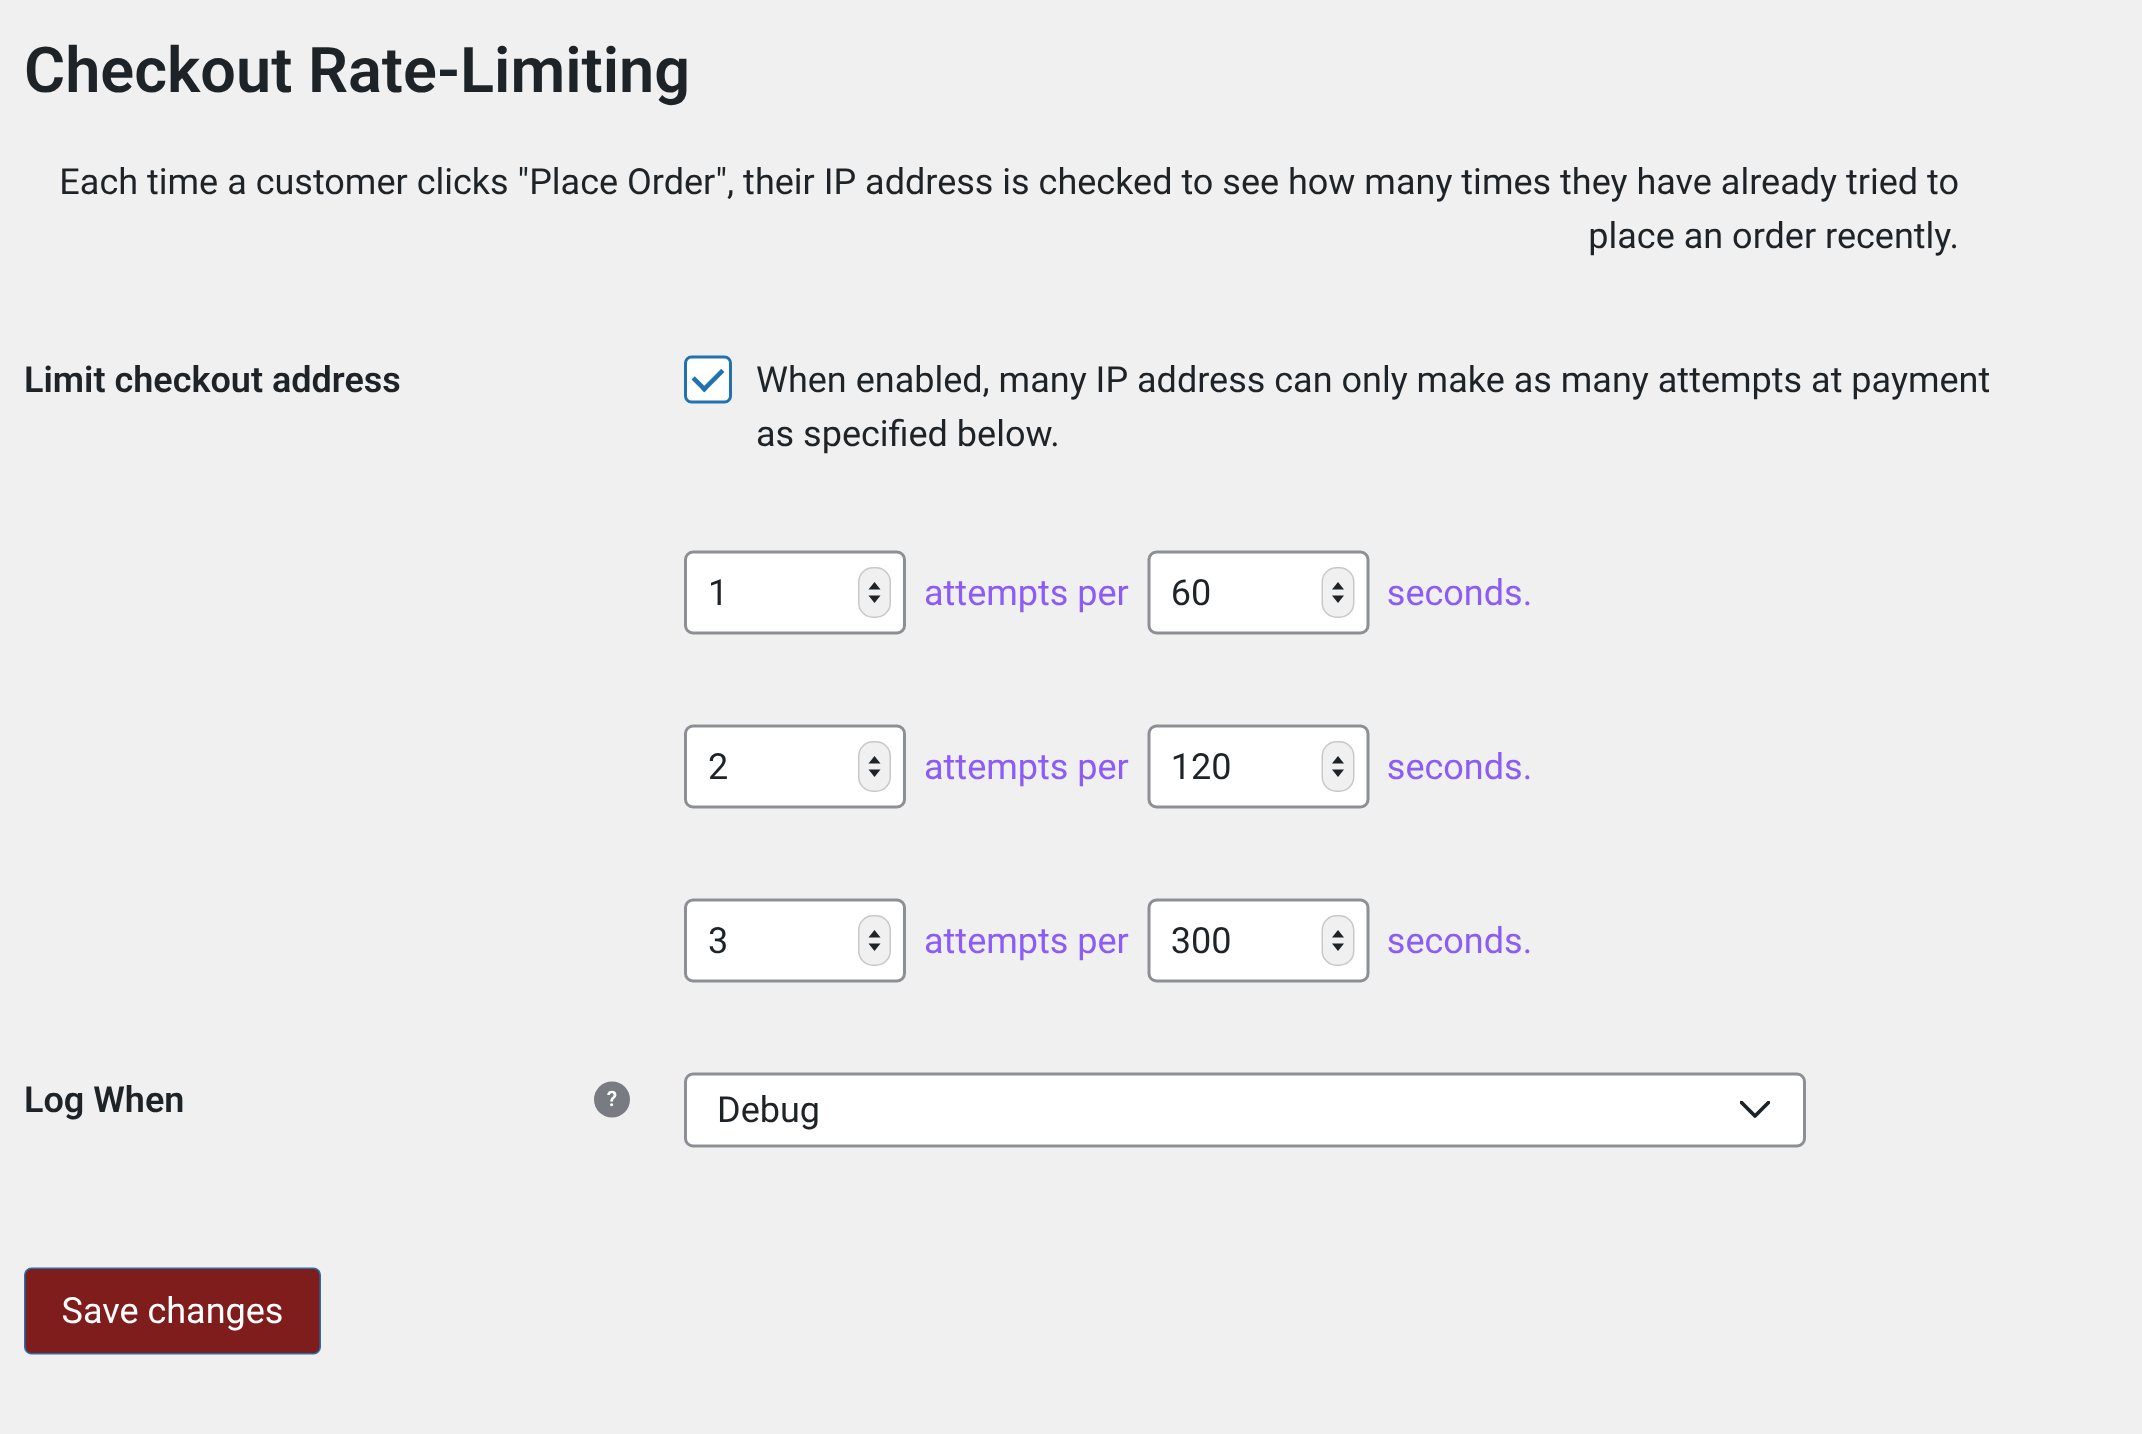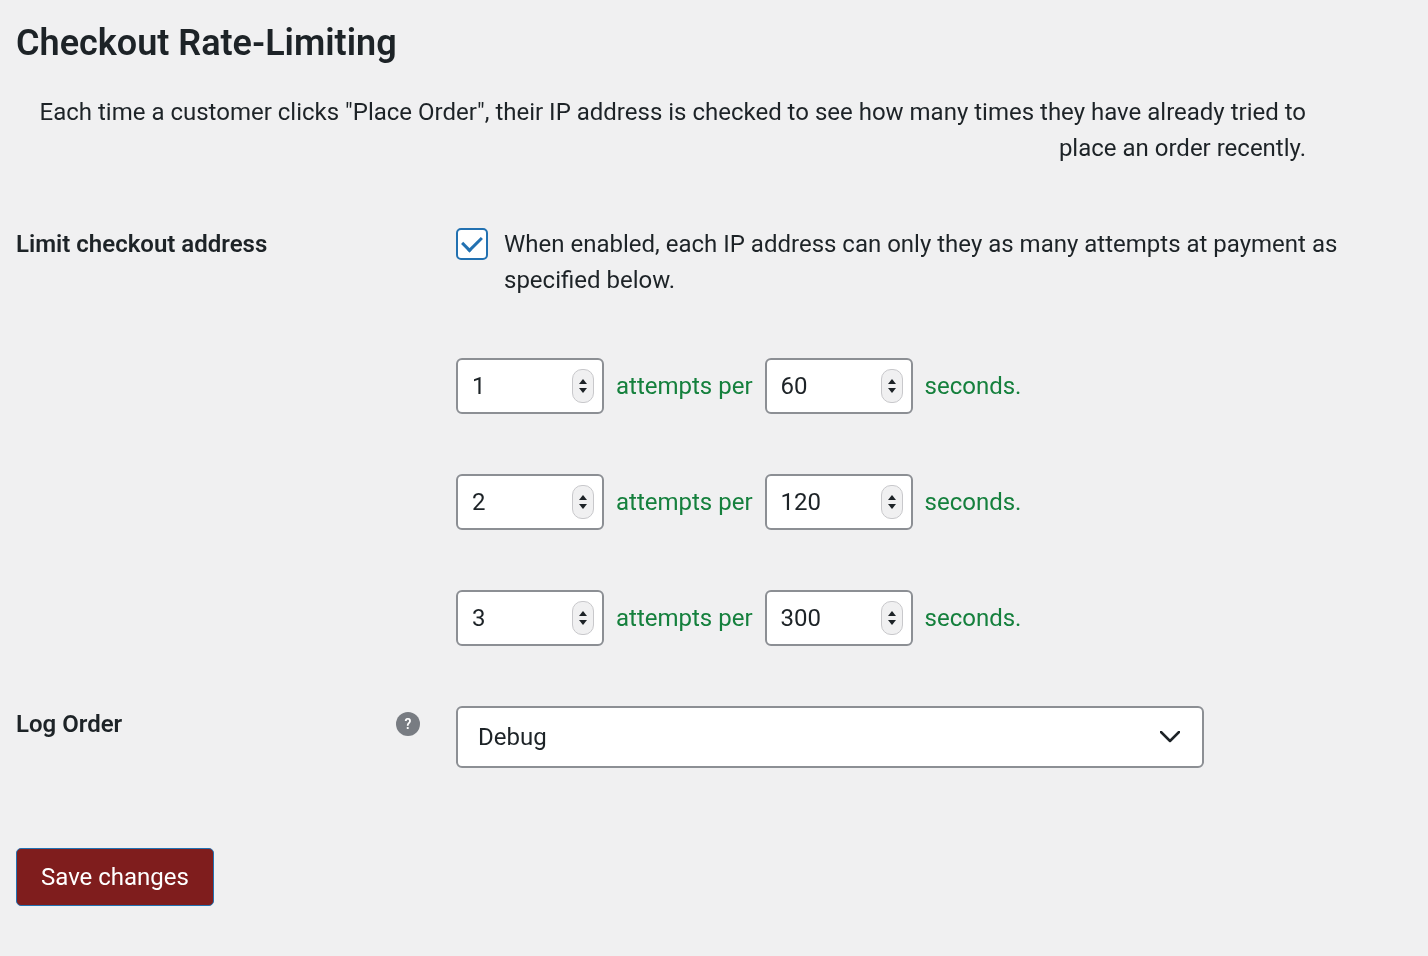--- a/index.html
+++ b/index.html
@@ -9,21 +9,21 @@
     }
     body {
       font-family: -apple-system, BlinkMacSystemFont, "Segoe UI", Roboto, Oxygen-Sans, Ubuntu, Cantarell, "Helvetica Neue", sans-serif;
       background: #f0f0f1;
       color: #1d2327;
       padding: 16px;
       font-size: 24px;
       line-height: 1.5;
     }
     h2.section-title {
-      font-size: 36px;
+      font-size: 42px;
       font-weight: 600;
       margin-bottom: 24px;
       color: #1d2327;
     }
     p.section-desc {
       font-size: 24px;
       color: #1d2327;
       margin-bottom: 60px;
       max-width: 1290px;
       text-align: right;
@@ -138,21 +138,21 @@
       border-bottom: 5px solid #1d2327;
       margin-bottom: 4px;
     }
     .spinner::after {
       border-left: 4px solid transparent;
       border-right: 4px solid transparent;
       border-top: 5px solid #1d2327;
     }
     .rate-text {
       font-size: 24px;
-      color: #15803d;
+      color: #8b5cf6;
     }
     .th-with-help {
       display: flex;
       align-items: center;
       justify-content: space-between;
       gap: 12px;
       padding-right: 16px;
     }
     .help-icon {
       display: inline-flex;
@@ -164,21 +164,21 @@
       background: #787c82;
       color: #fff;
       font-size: 14px;
       font-weight: 600;
       cursor: pointer;
       flex-shrink: 0;
     }
     .select-wrap {
       position: relative;
       width: 748px;
-      height: 62px;
+      height: 50px;
       background: #fff;
       border: 2px solid #8c8f94;
       border-radius: 6px;
       display: flex;
       align-items: center;
       padding: 0 20px;
       cursor: pointer;
     }
     .select-value {
       font-size: 24px;
@@ -215,21 +215,21 @@
 <h2 class="section-title">Checkout Rate-Limiting</h2>
 <p class="section-desc">Each time a customer clicks "Place Order", their IP address is checked to see how many times they have already tried to place an order recently.</p>
 
 <table class="form-table">
   <tbody>
     <tr>
       <th>Limit checkout address</th>
       <td>
         <div class="checkbox-row">
           <div class="wp-checkbox checked"></div>
-          <div class="checkbox-label">When enabled, each IP address can only they as many attempts at payment as specified below.</div>
+          <div class="checkbox-label">When enabled, many IP address can only make as many attempts at payment as specified below.</div>
         </div>
       </td>
     </tr>
     <tr>
       <th></th>
       <td>
         <div class="rate-row">
           <div class="number-input-wrap">
             <input type="text" value="1" style="">
             <div class="spinner"></div>
@@ -265,21 +265,21 @@
             <input type="text" value="300" style="">
             <div class="spinner"></div>
           </div>
           <span class="rate-text">seconds.</span>
         </div>
       </td>
     </tr>
     <tr>
       <th>
         <div class="th-with-help">
-          <span>Log Order</span>
+          <span>Log When</span>
           <span class="help-icon">?</span>
         </div>
       </th>
       <td>
         <div class="select-wrap">
           <span class="select-value">Debug</span>
           <span class="select-arrow">
             <svg width="20" height="12" viewBox="0 0 20 12">
                 <path d="M1 1 L10 10 L19 1" stroke="#1d2327" stroke-width="2.5" fill="none" stroke-linecap="round" stroke-linejoin="round"></path>
               </svg>

